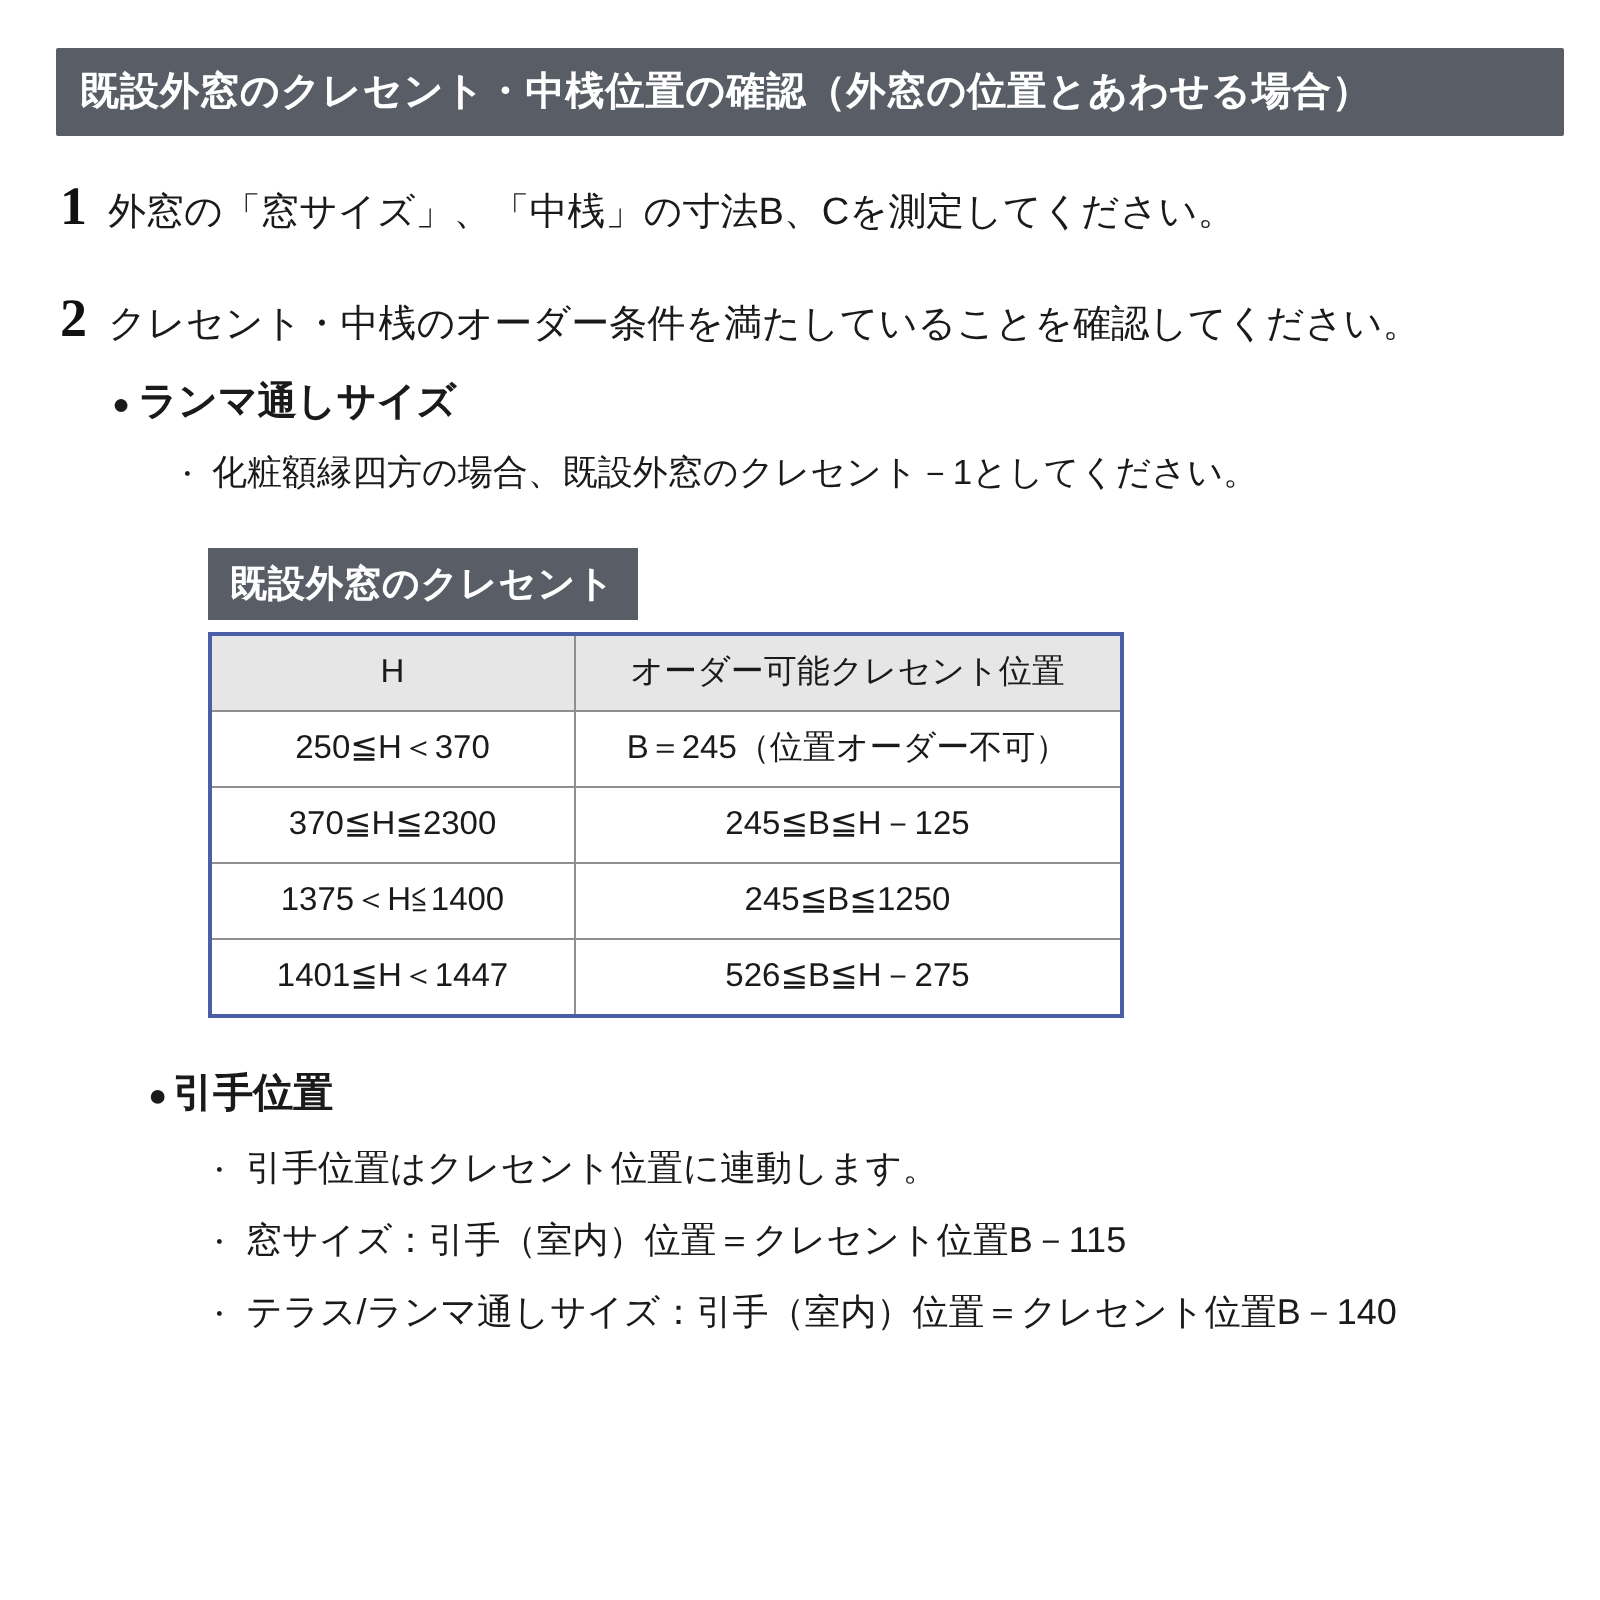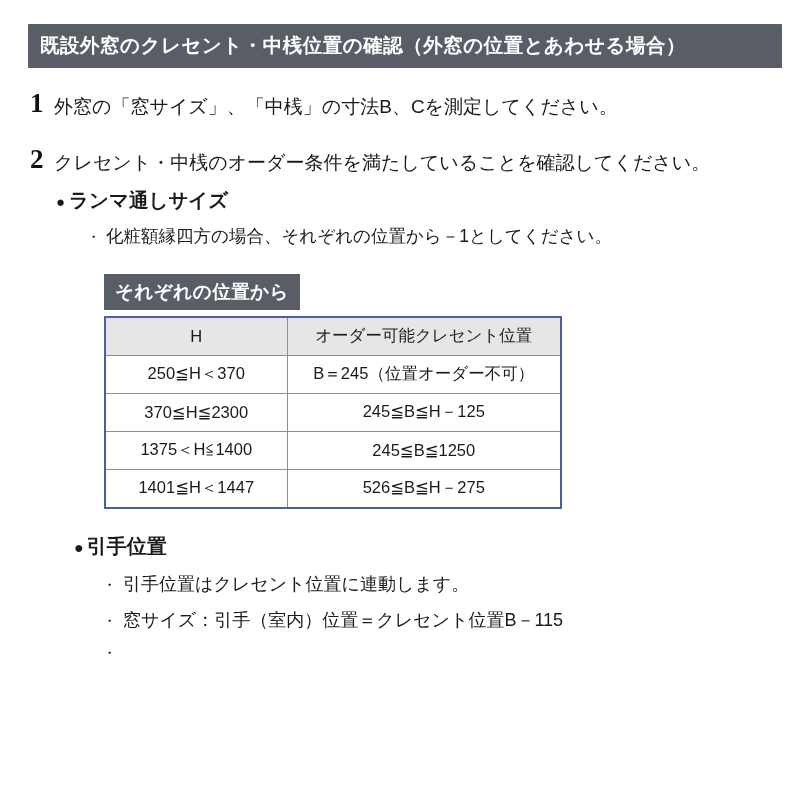--- a/index.html
+++ b/index.html
@@ -166,25 +166,25 @@
     <div class="step-text">クレセント・中桟のオーダー条件を満たしていることを確認してください。</div>
   </div>
 
   <div class="bullet-l1">
     <span class="dot">●</span>
     <span>ランマ通しサイズ</span>
   </div>
 
   <div class="bullet-l2">
     <span class="tick">・</span>
-    <span>化粧額縁四方の場合、それぞれの位置から－1としてください。</span>
+    <span>化粧額縁四方の場合、既設外窓のクレセント－1としてください。</span>
   </div>
 
   <div class="table-block">
-    <div class="table-title">それぞれの位置から</div>
+    <div class="table-title">既設外窓のクレセント</div>
     <table class="crescent">
       <colgroup>
           <col class="c1">
           <col class="c2">
         </colgroup>
       <thead>
         <tr>
           <th>H</th>
           <th>オーダー可能クレセント位置</th>
         </tr>
@@ -221,16 +221,17 @@
       <span>引手位置はクレセント位置に連動します。</span>
     </div>
 
     <div class="sub-line">
       <span class="tick">・</span>
       <span>窓サイズ：引手（室内）位置＝クレセント位置B－115</span>
     </div>
 
     <div class="sub-line">
       <span class="tick">・</span>
+      <span>テラス/ランマ通しサイズ：引手（室内）位置＝クレセント位置B－140</span>
     </div>
   </div>
 
 </div>
 
 </body></html>

